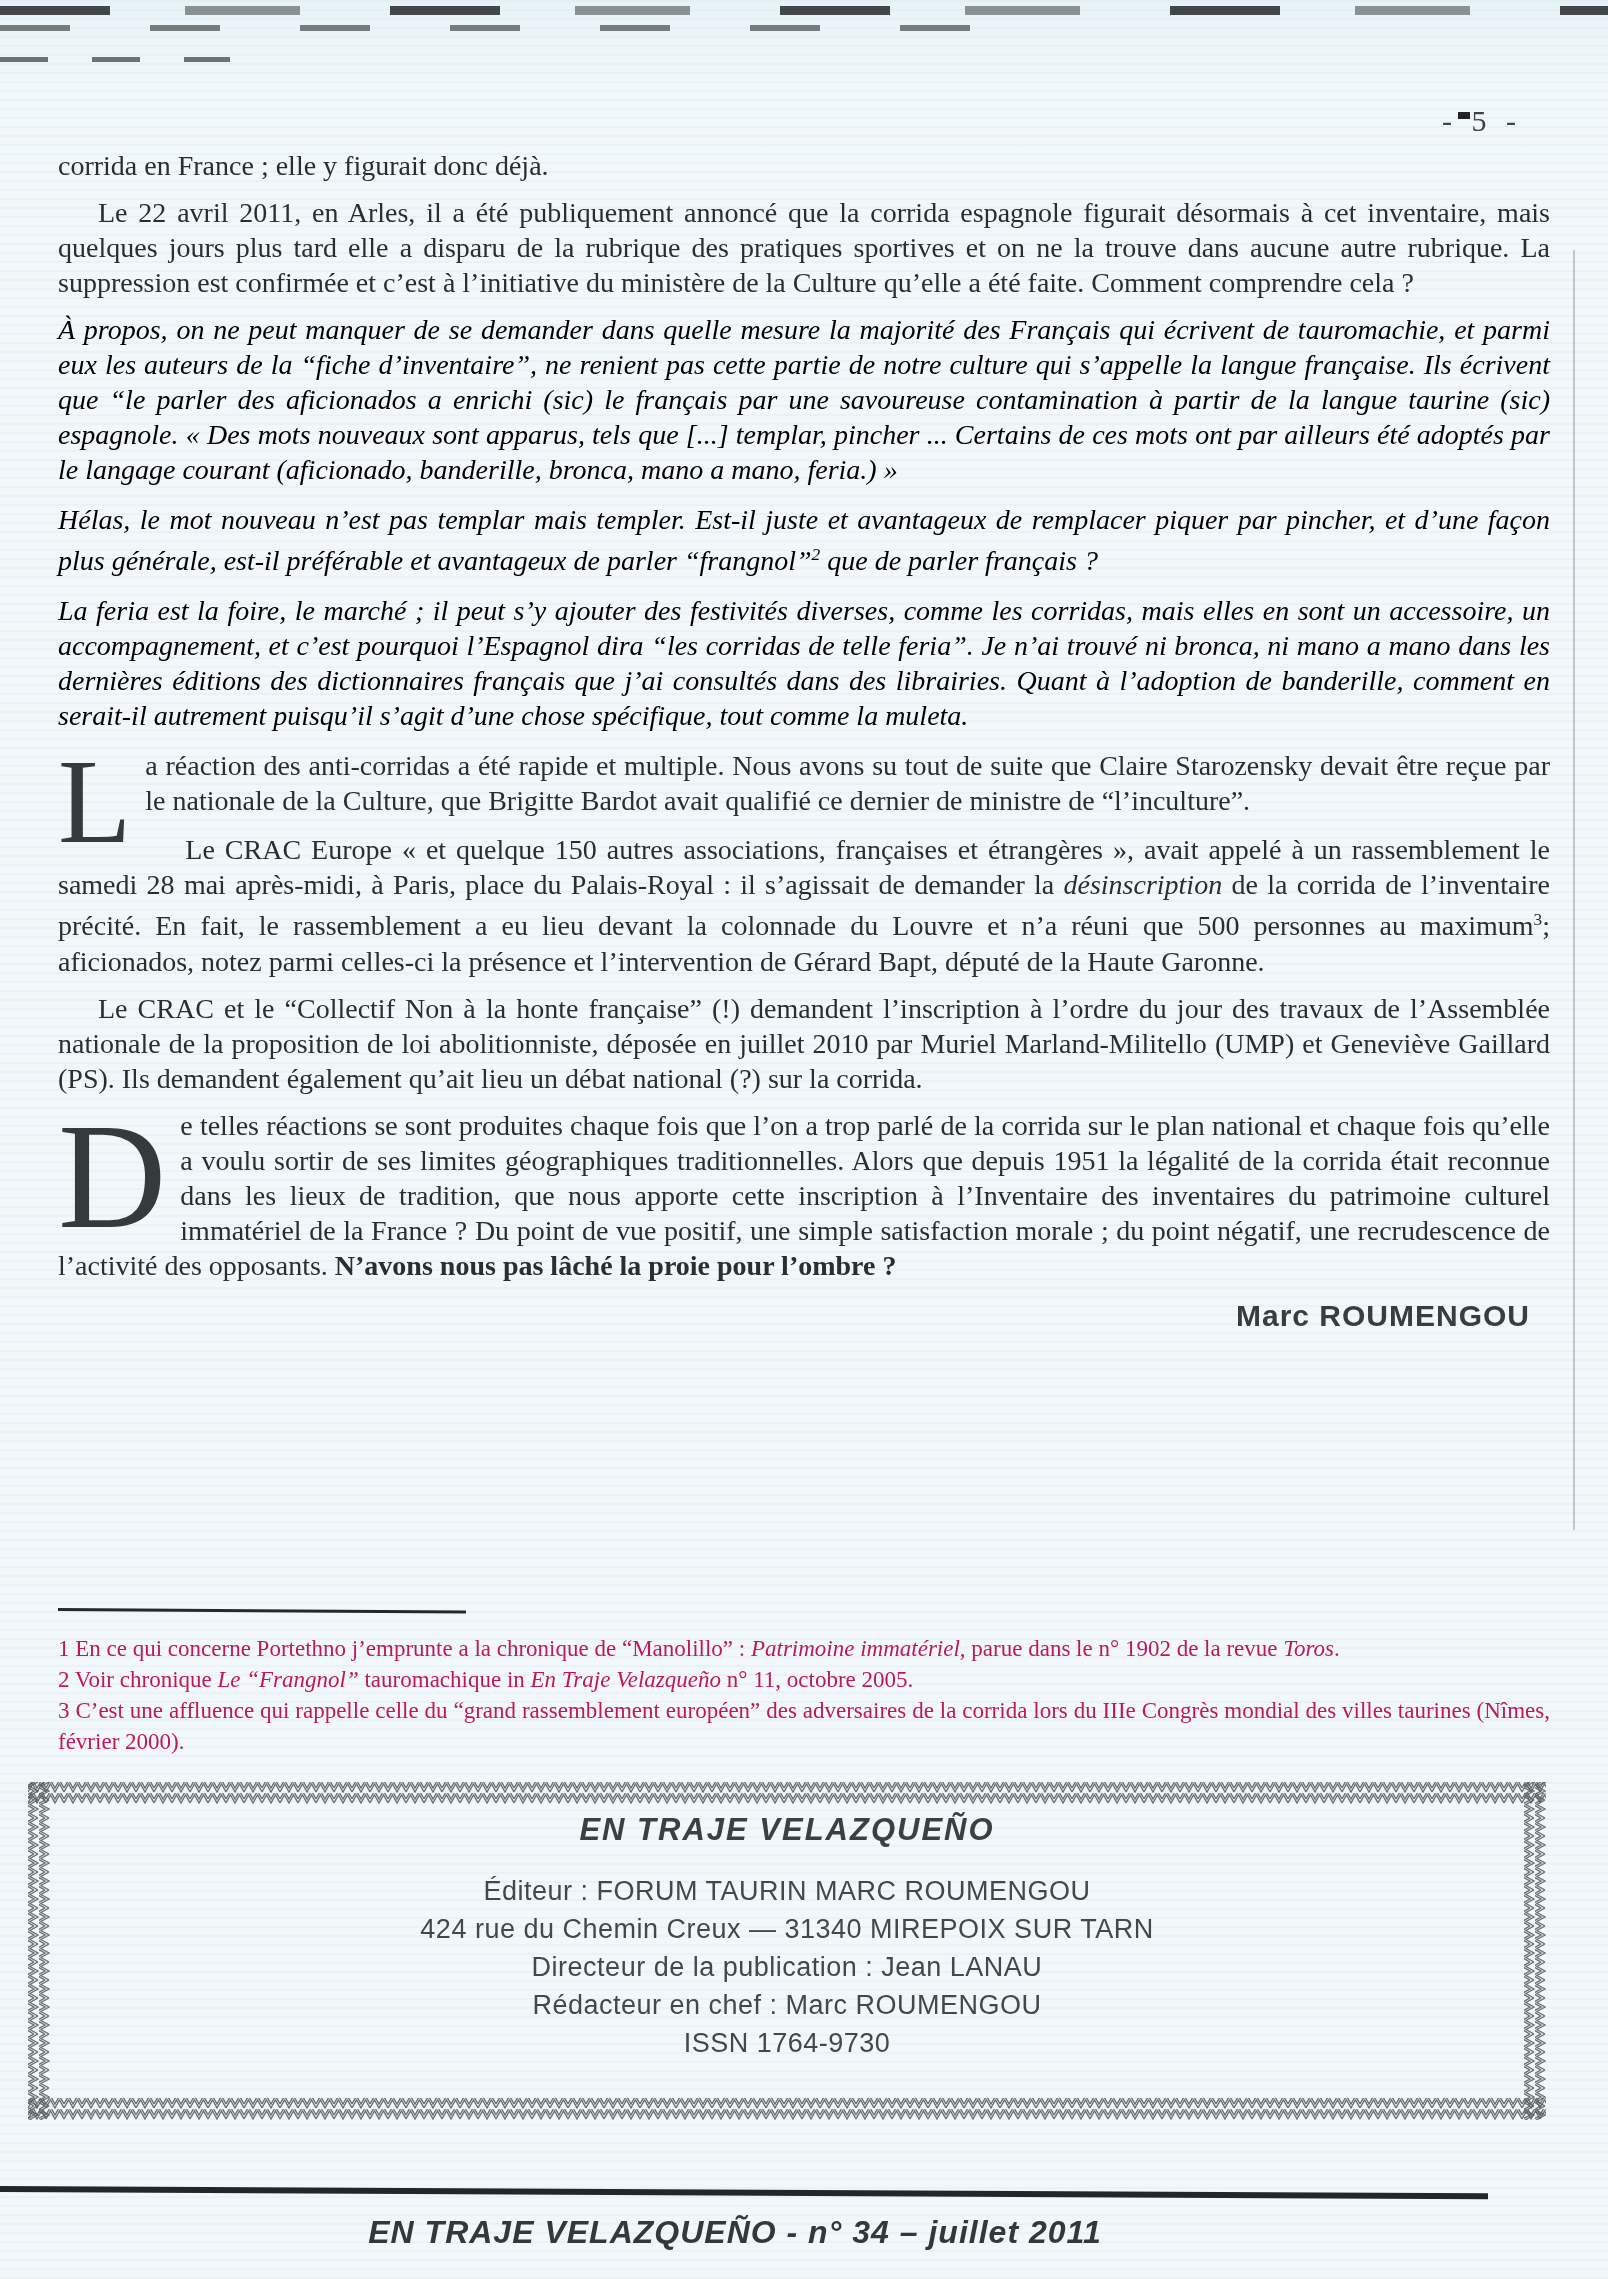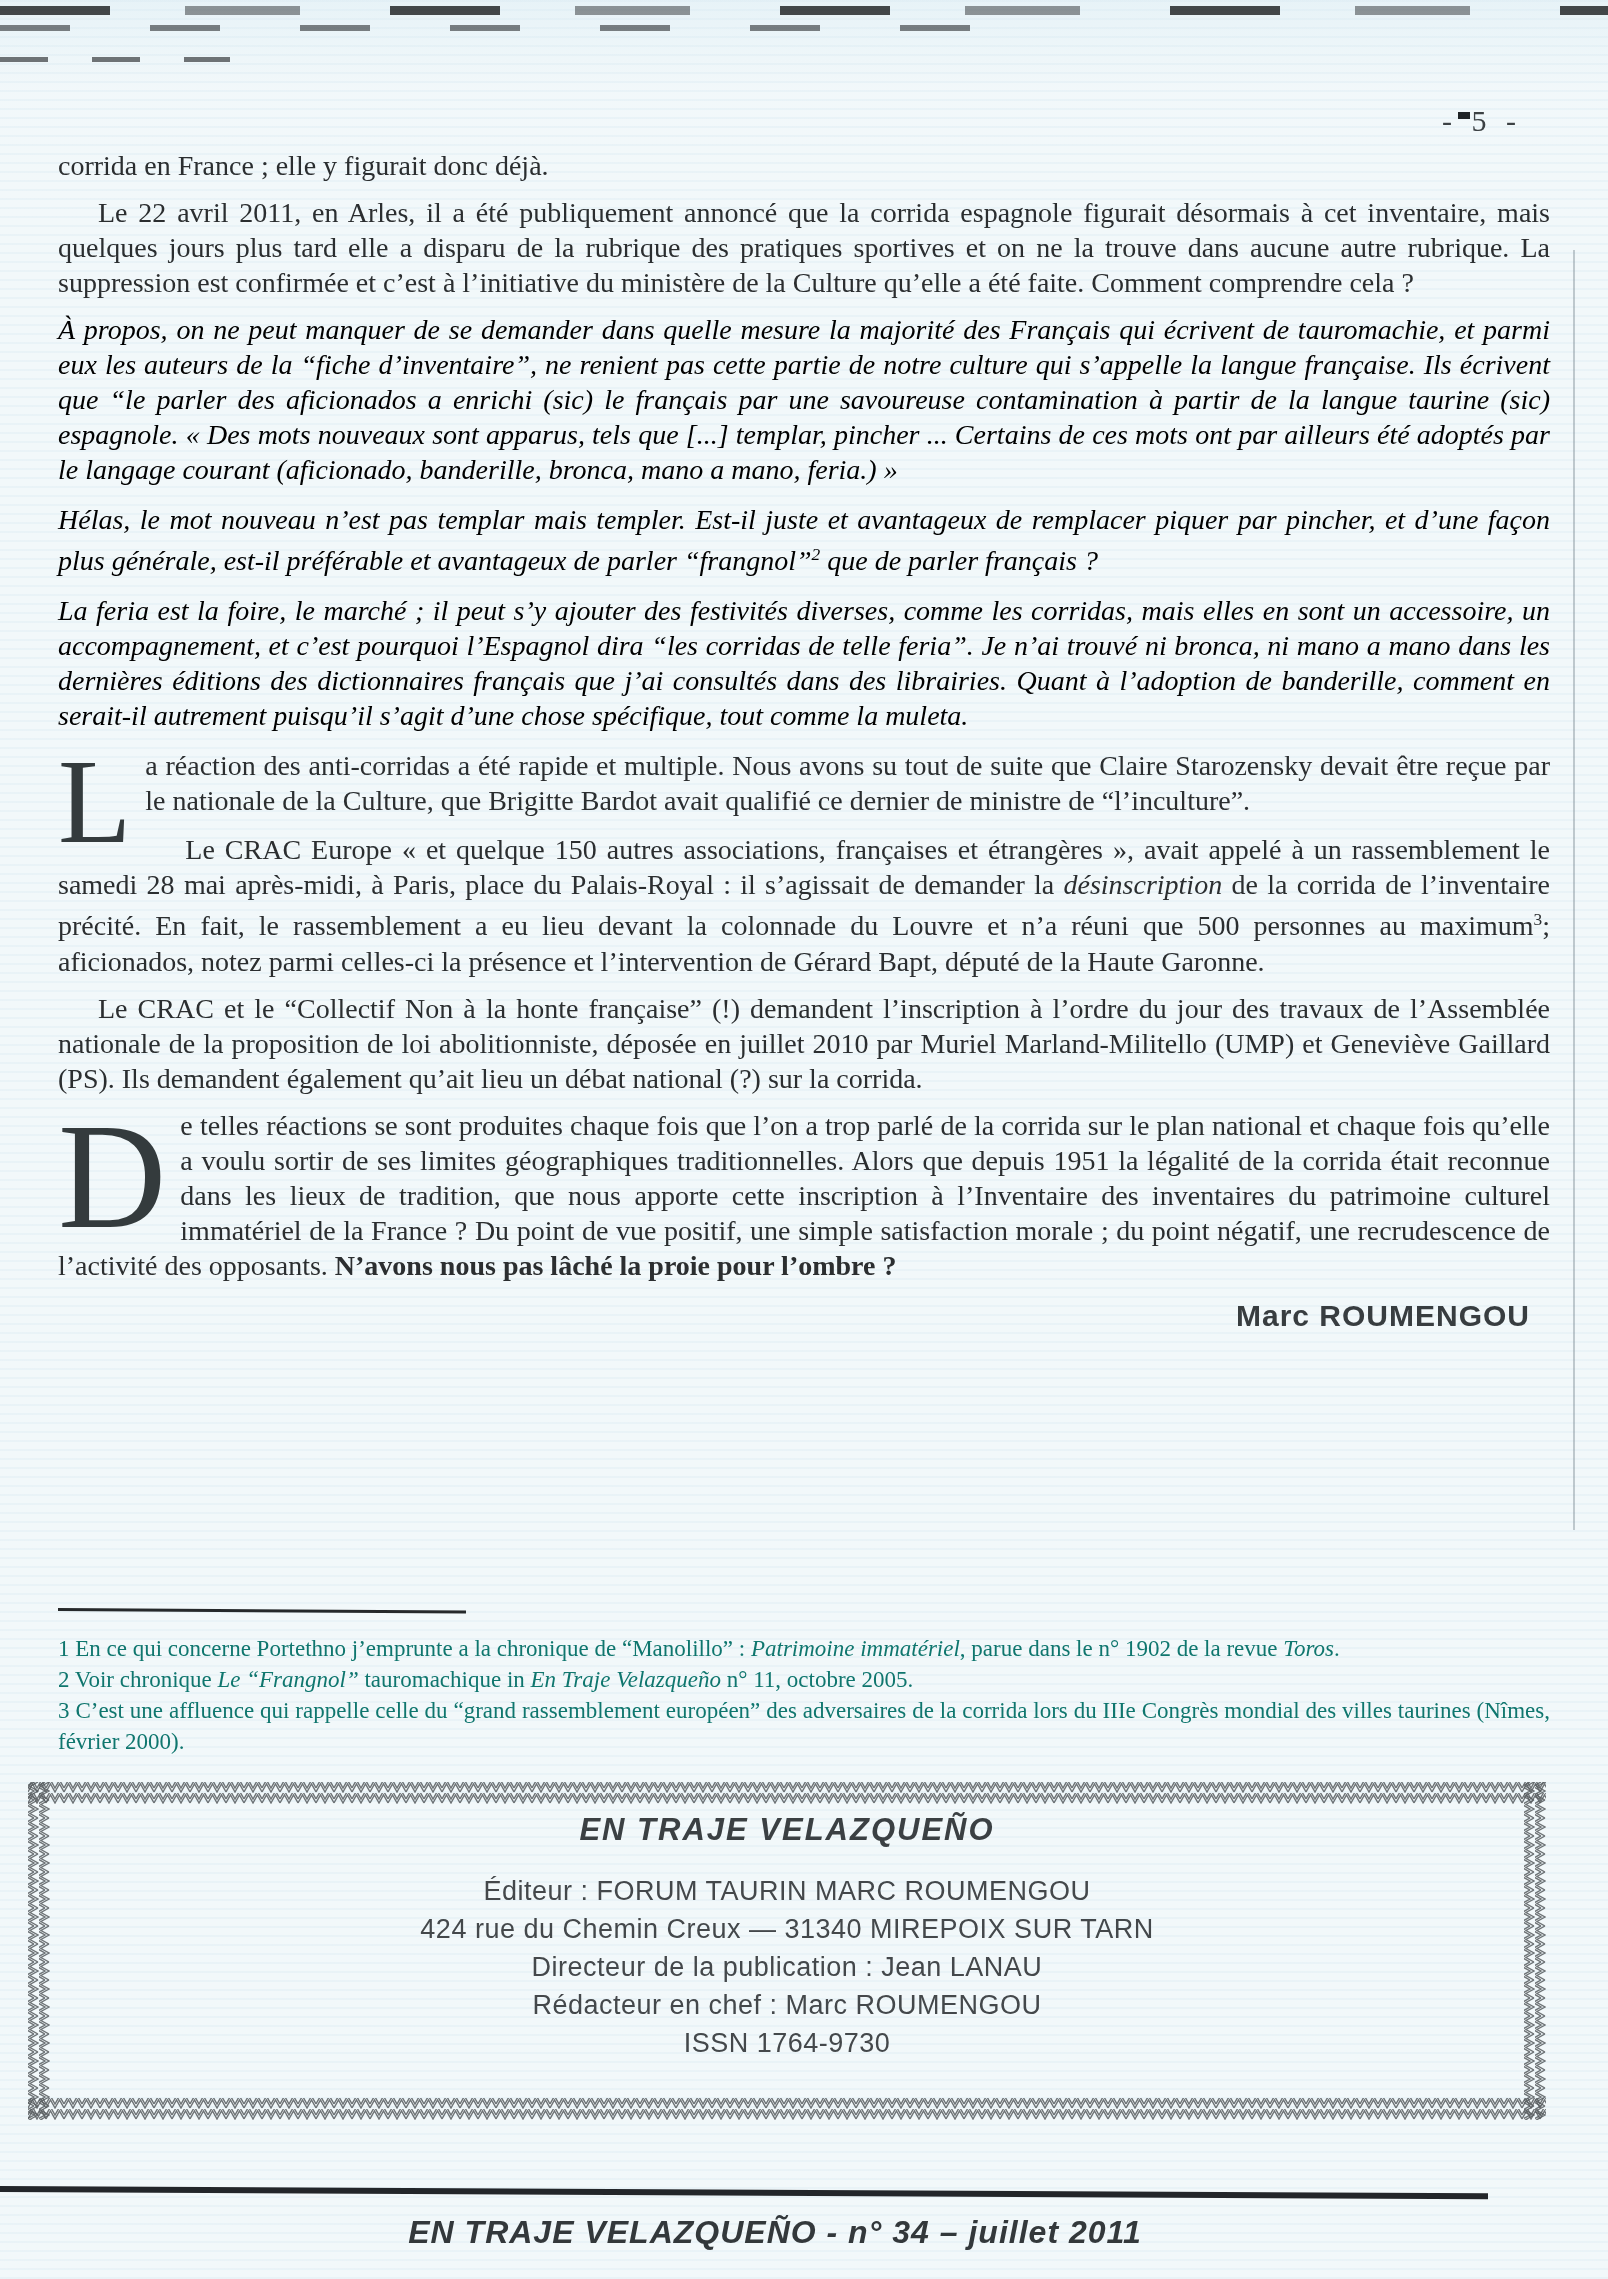--- a/index.html
+++ b/index.html
@@ -32,38 +32,38 @@
   .indent{text-indent:40px;}
   .ital{font-style:italic;margin-bottom:15px;color:#000000;}
   .dc-para{margin-bottom:14px;}
   .dropcap{float:left;font-size:120px;line-height:96px;padding:6px 14px 0 0;color:#343b3d;}
   .dropcap.big{font-size:150px;line-height:116px;padding-top:10px;}
   .sig{clear:both;text-align:right;font-family:"Liberation Sans", sans-serif;font-weight:bold;
     font-size:30px;color:#383d40;margin:16px 20px 0 0;letter-spacing:1px;}
 
   .footzone{position:absolute;top:1608px;left:58px;width:1492px;}
   .fnrule{width:408px;height:3px;background:#26292b;margin:0 0 22px 0;transform:rotate(0.35deg);transform-origin:left center;}
-  .footnote{font-size:23px;line-height:31px;text-align:justify;margin:0;color:#0f766e;}
+  .footnote{font-size:23px;line-height:31px;text-align:justify;margin:0;color:#be185d;}
 
   .colophon{position:absolute;top:1782px;left:28px;width:1518px;height:338px;}
   .zz{position:absolute;opacity:0.85;}
   .zz-top{top:0;left:0;width:100%;height:22px;}
   .zz-bottom{bottom:0;left:0;width:100%;height:22px;}
   .zz-left{top:0;left:0;width:22px;height:100%;}
   .zz-right{top:0;right:0;width:22px;height:100%;}
   .colophon-inner{position:absolute;top:30px;left:40px;right:40px;text-align:center;
     font-family:"Liberation Sans", sans-serif;color:#44484b;}
   .colophon-title{font-style:italic;font-weight:bold;font-size:31px;letter-spacing:2px;margin-bottom:24px;color:#3b4043;}
   .colophon-line{font-size:27px;line-height:38px;letter-spacing:0.5px;}
 
   .bigrule{position:absolute;top:2186px;left:0;width:1488px;height:6px;background:#23262a;
     transform:rotate(0.28deg);transform-origin:left center;}
   .issue-footer{position:absolute;top:2214px;left:0;width:1470px;text-align:center;
     font-family:"Liberation Sans", sans-serif;font-style:italic;font-weight:bold;
-    font-size:32px;letter-spacing:1px;color:#33383b;margin-left:40px;}
+    font-size:32px;letter-spacing:1px;color:#33383b;}
   sup{font-size:0.62em;}
 </style>
 </head>
 <body>
 
 <div class="scan-band1"></div>
 <div class="scan-band2"></div>
 <div class="scan-dash-left"></div>
 <div class="scan-line-right"></div>
 <div class="scan-dot"></div>

